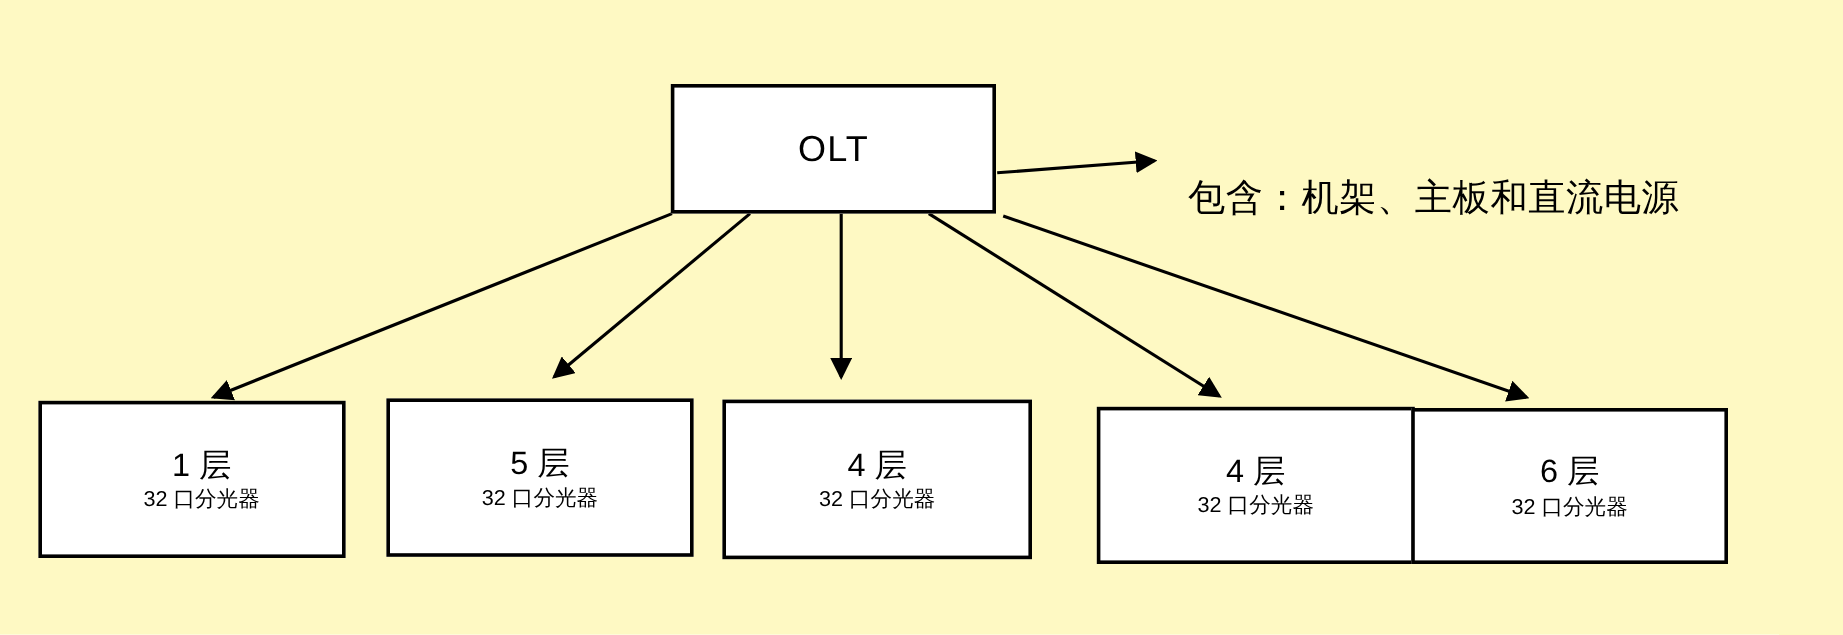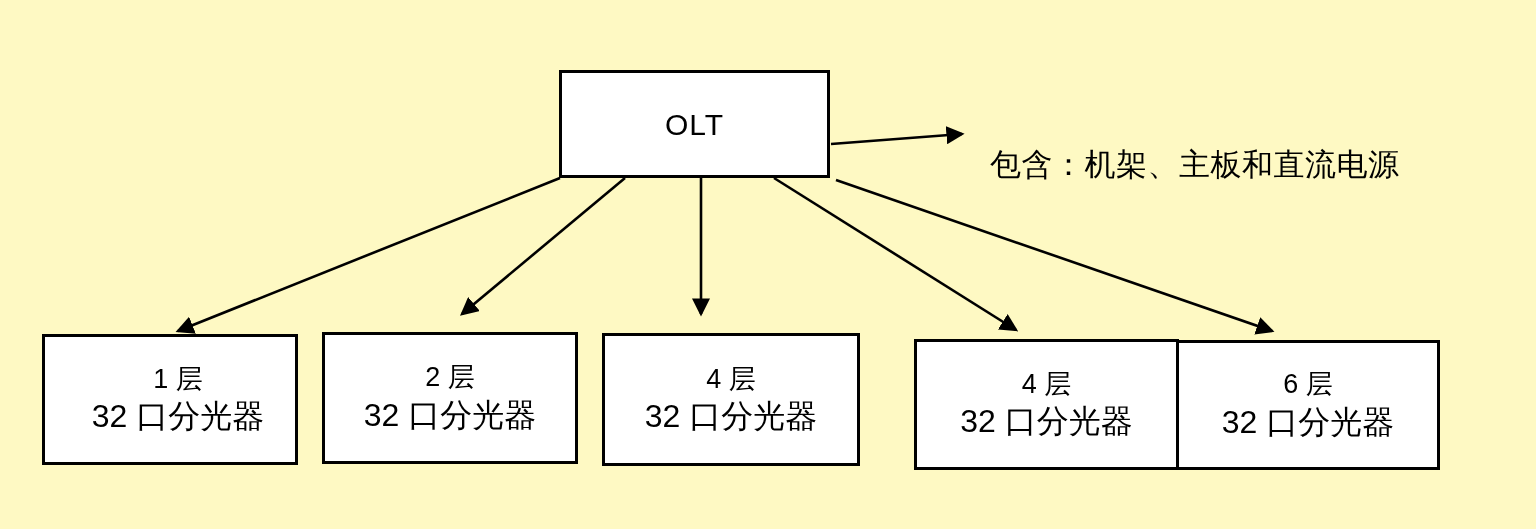--- a/index.html
+++ b/index.html
@@ -38,21 +38,21 @@
     font-size: 30px;
     letter-spacing: 1px;
     line-height: 1.1;
   }
   .leaf-line1 {
     font-size: 27px;
     line-height: 1.28;
     white-space: nowrap;
   }
   .leaf-line2 {
-    font-size: 32px;
+    font-size: 18px;
     line-height: 1.28;
     white-space: nowrap;
   }
   .annotation-text {
     position: absolute;
     color: #000000;
     font-family: "Liberation Serif", serif;
     font-size: 31px;
     line-height: 1.1;
     white-space: nowrap;
@@ -79,27 +79,27 @@
         <line x1="831" y1="144" x2="962" y2="134" stroke="#000000" stroke-width="2.6" marker-end="url(#arrowhead)"></line>
       </g>
   </svg>
 
   <div class="node-box" id="node-olt" style="left: 559px; top: 70px; width: 271px; height: 108px;">
     <span class="olt-label">OLT</span>
   </div>
 
   <div class="annotation-text" id="annotation" style="left: 990px; top: 112px; margin-top: 36px;">包含：机架、主板和直流电源</div>
 
-  <div class="node-box" id="node-leaf-0" style="left: 42px; top: 334px; width: 256px; height: 131px; padding-left: 16px;">
+  <div class="node-box" id="node-leaf-0" style="left: 32px; top: 334px; width: 256px; height: 131px; padding-left: 16px;">
     <span class="leaf-line1">1 层</span>
     <span class="leaf-line2">32 口分光器</span>
   </div>
 
   <div class="node-box" id="node-leaf-1" style="left: 322px; top: 332px; width: 256px; height: 132px;">
-    <span class="leaf-line1">2 层</span>
+    <span class="leaf-line1">5 层</span>
     <span class="leaf-line2">32 口分光器</span>
   </div>
 
   <div class="node-box" id="node-leaf-2" style="left: 602px; top: 333px; width: 258px; height: 133px;">
     <span class="leaf-line1">4 层</span>
     <span class="leaf-line2">32 口分光器</span>
   </div>
 
   <div class="node-box" id="node-leaf-3" style="left: 914px; top: 339px; width: 265px; height: 131px;">
     <span class="leaf-line1">4 层</span>

